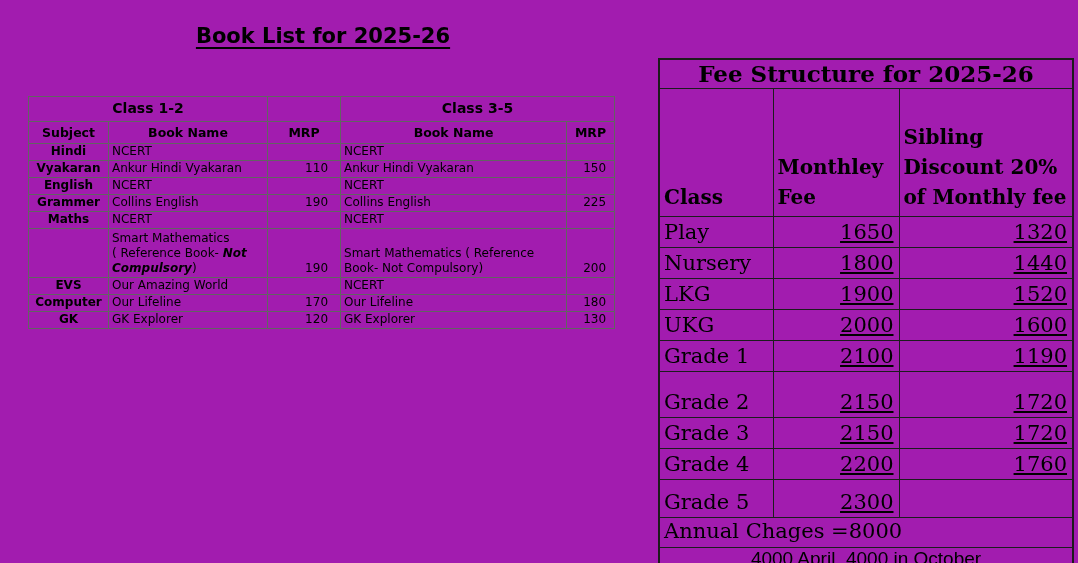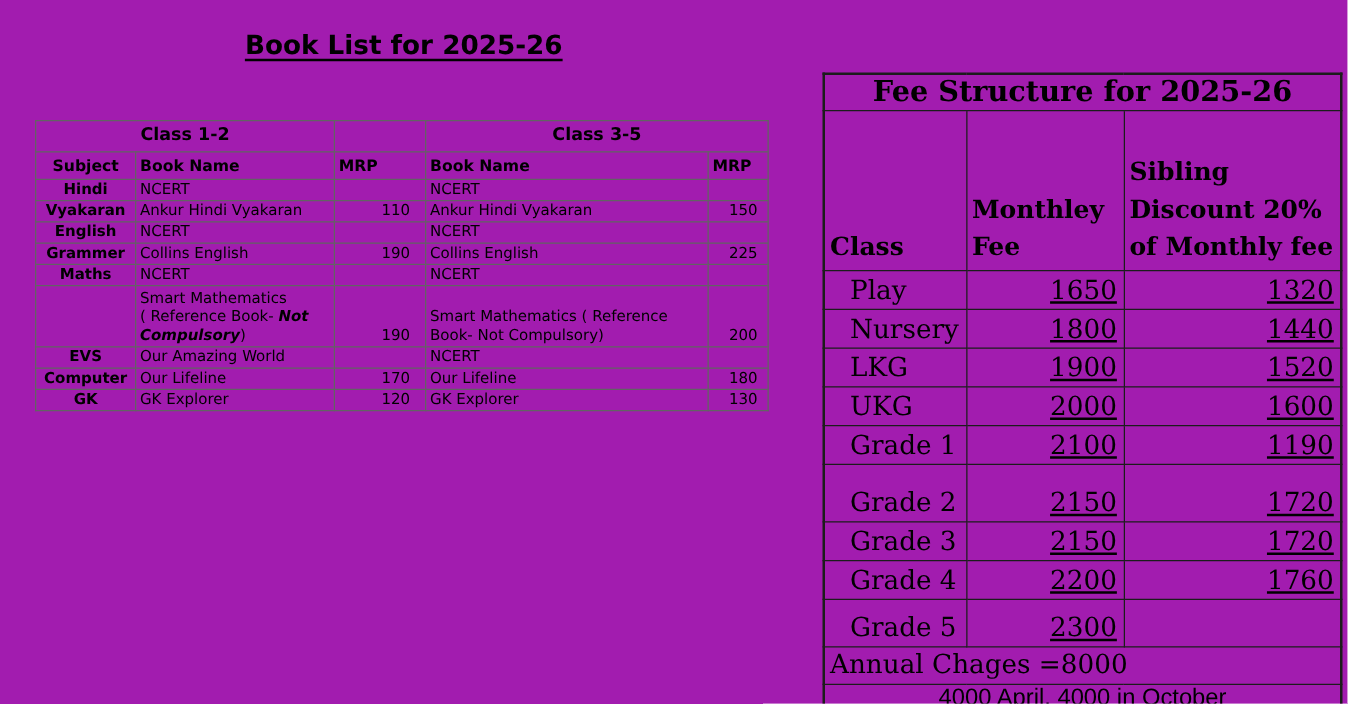--- a/index.html
+++ b/index.html
@@ -21,21 +21,21 @@
   }
   .bl-table td {
     border:1px solid #636363; vertical-align:bottom; overflow:hidden;
     padding:0 3px 1px 3px; white-space:pre-line;
   }
   .bl-table tr.r-class { height:25px; }
   .bl-table tr.r-class td {
     font-size:14px; font-weight:bold; text-align:center; vertical-align:middle; line-height:15px;
   }
   .bl-table tr.r-head { height:22px; }
-  .bl-table tr.r-head td { font-weight:bold; font-size:12.5px; vertical-align:middle; }
+  .bl-table tr.r-head td { font-weight:bold; font-size:12.5px; vertical-align:middle;text-align:center; }
   .bl-table tr.r-head td.c-sub { text-align:center; }
   #bl-body tr { height:17px; }
   #bl-body tr.tall { height:49px; }
   #bl-body td.sub { text-align:center; font-weight:bold; }
   #bl-body td.book.bold { font-weight:normal; }
   #bl-body td.mrp { text-align:right; padding-right:12px; }
   #bl-body td.mrp.m2 { padding-right:8px; }
   .bi { font-weight:bold; font-style:italic; }
 
   
@@ -56,21 +56,21 @@
   }
   .fee-table tr.f-head { height:128px; }
   .fee-table tr.f-head td {
     font-weight:bold; font-size:20px; line-height:30px; padding:0 2px 4px 4px;
   }
   #fee-body tr { height:31px; }
   #fee-body tr:nth-child(6) { height:46px; }  
   #fee-body tr:nth-child(9) { height:38px; }  
   #fee-body tr:nth-child(10){ height:32px; }  
   #fee-body td { font-size:21px; line-height:26px; padding-bottom:2px; }
-  #fee-body td.f-cls { padding-left:20px; }
+  #fee-body td.f-cls { padding-left:4px; }
   #fee-body td.f-num { text-align:right; padding-right:5px;text-decoration:underline; }
   .fee-table tr.f-annual { height:30px; }
   .fee-table tr.f-annual td { font-size:21px; line-height:25px; padding:0 0 3px 4px; }
   .fee-table tr.f-note { height:26px; }
   .fee-table tr.f-note td {
     font-family:"Liberation Sans",sans-serif; font-size:19px; line-height:22px;
     text-align:center; padding-bottom:2px;
   }
 </style>
 </head>

